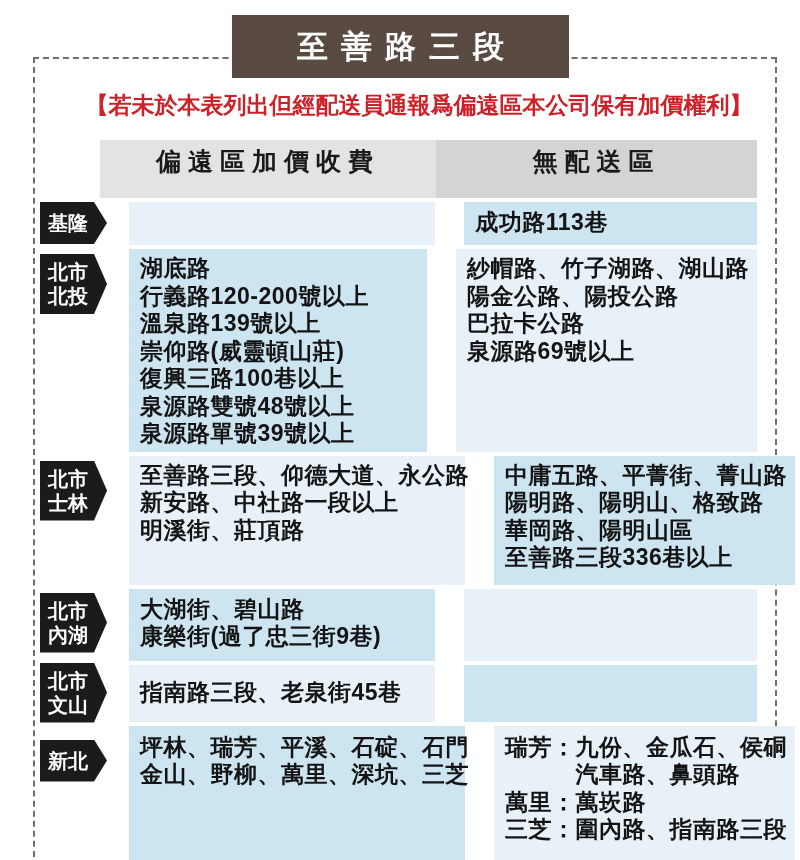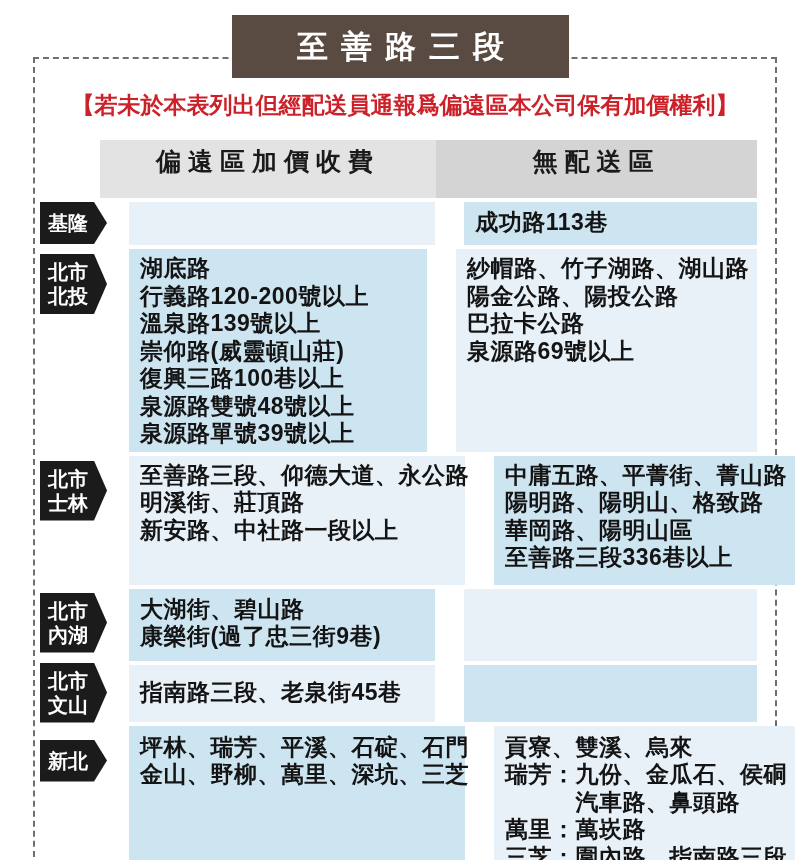--- a/index.html
+++ b/index.html
@@ -8,21 +8,21 @@
   .page { position:relative; width:800px; height:860px; }
 
   .dashed-box { position:absolute; left:33px; top:57px; width:744px; height:820px;
     border:2px dashed #6f6f6f; border-bottom:none; }
 
   .title-box { position:absolute; left:232px; top:15px; width:337px; height:63px;
     background:var(--brown,#5a4b42); color:#fff; font-weight:bold;
     font-size:31px; letter-spacing:13px; text-align:center; line-height:63px;
     padding-left:13px; z-index:3; }
 
-  .warning { position:absolute; left:33px; top:90px; width:744px;
+  .warning { position:absolute; left:47px; top:90px; width:744px;
     text-align:center; color:var(--red,#cc2129); font-weight:bold;
     font-size:23px; white-space:nowrap; z-index:2; }
 
   .table { position:absolute; left:100px; top:140px; width:657px; }
   .thead { display:flex; height:58px; margin-bottom:4px; }
   .th { font-weight:bold; font-size:25px; letter-spacing:7px; color:#1a1a1a;
     text-align:center; line-height:42px; }
   .th-left  { width:336px; background:var(--hdr-light,#e3e3e3); }
   .th-right { width:321px; background:var(--hdr-dark,#d4d4d4); }
 
@@ -88,22 +88,22 @@
             <div class="line">泉源路69號以上</div>
           </div>
         </div>
         <div class="row" style="min-height: 129px;">
           <div class="tag" style="top: 5px; height: 60px;">
             <div>北市</div>
             <div>士林</div>
           </div>
           <div class="cell left light" style="padding-top: 6px;">
             <div class="line">至善路三段、仰德大道、永公路</div>
+            <div class="line">新安路、中社路一段以上</div>
             <div class="line">明溪街、莊頂路</div>
-            <div class="line">新安路、中社路一段以上</div>
           </div>
           <div class="cell right dark" style="padding-top: 6px;">
             <div class="line">中庸五路、平菁街、菁山路</div>
             <div class="line">陽明路、陽明山、格致路</div>
             <div class="line">華岡路、陽明山區</div>
             <div class="line">至善路三段336巷以上</div>
           </div>
         </div>
         <div class="row" style="min-height: 72px;">
           <div class="tag" style="top: 4px; height: 60px;">
@@ -128,21 +128,20 @@
         </div>
         <div class="row" style="min-height: 152px;">
           <div class="tag" style="top: 14px; height: 42px;">
             <div>新北</div>
           </div>
           <div class="cell left dark" style="padding-top: 8px;">
             <div class="line">坪林、瑞芳、平溪、石碇、石門</div>
             <div class="line">金山、野柳、萬里、深坑、三芝</div>
           </div>
           <div class="cell right light" style="padding-top: 8px;">
-            <div class="line">貢寮、雙溪、烏來</div>
             <div class="line">瑞芳：九份、金瓜石、侯硐</div>
             <div class="line">　　　汽車路、鼻頭路</div>
             <div class="line">萬里：萬崁路</div>
             <div class="line">三芝：圍內路、指南路三段</div>
           </div>
         </div>
       </div>
   </div>
 </div>
 

